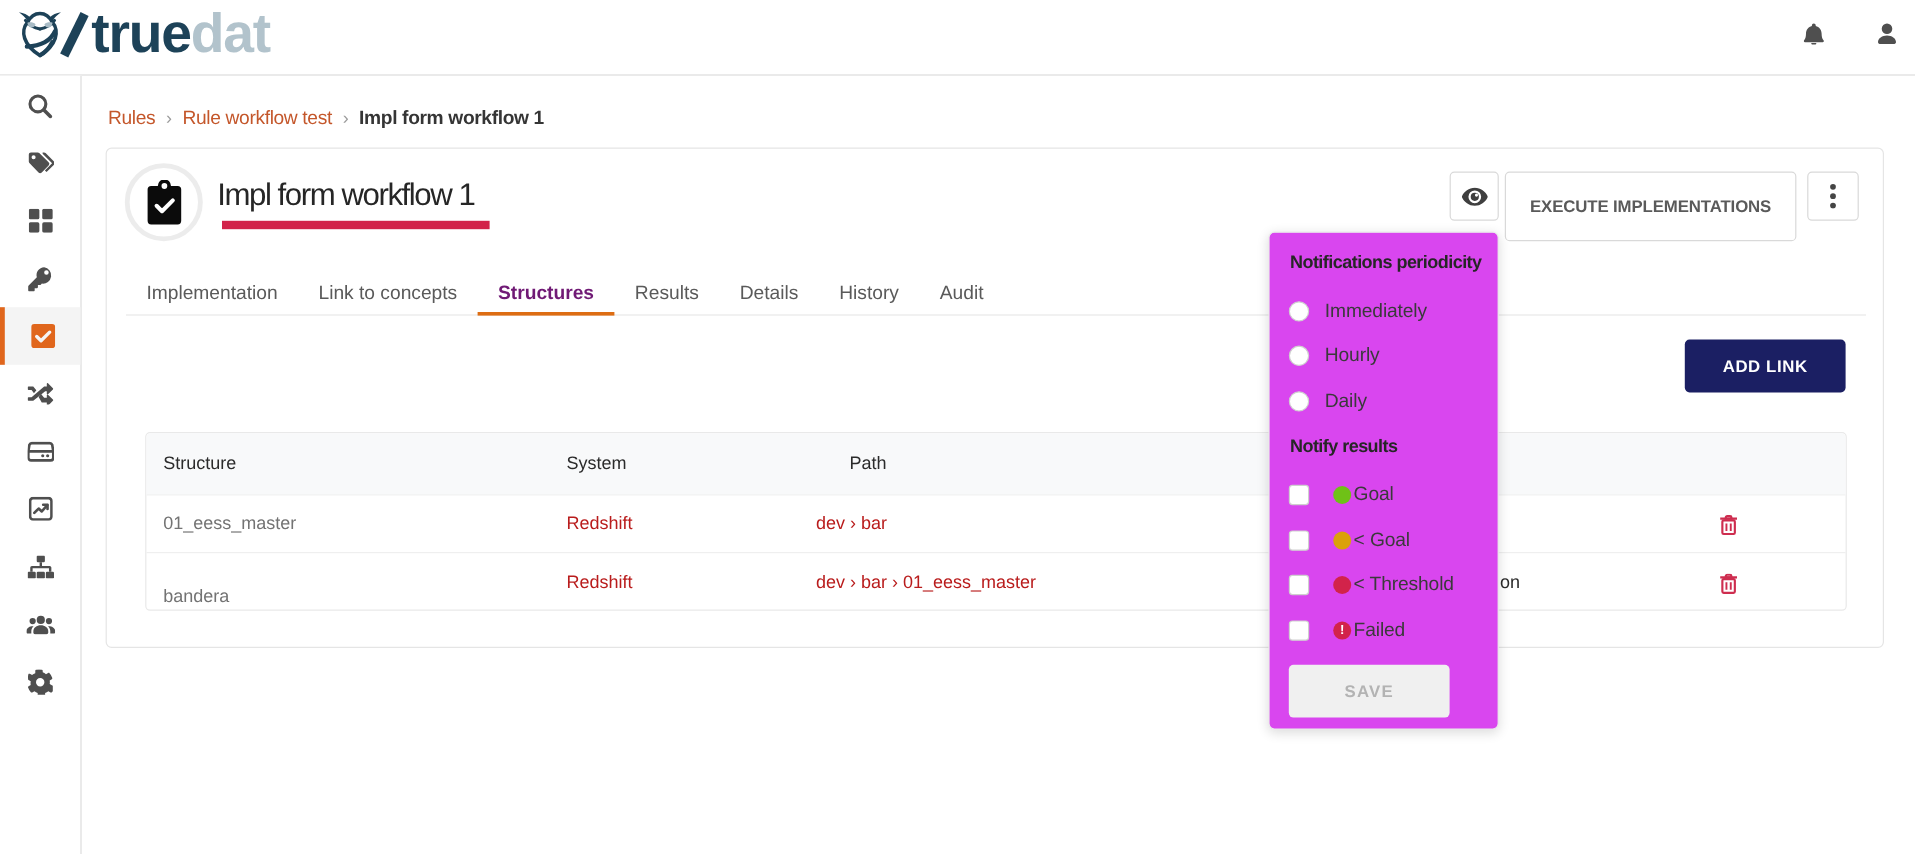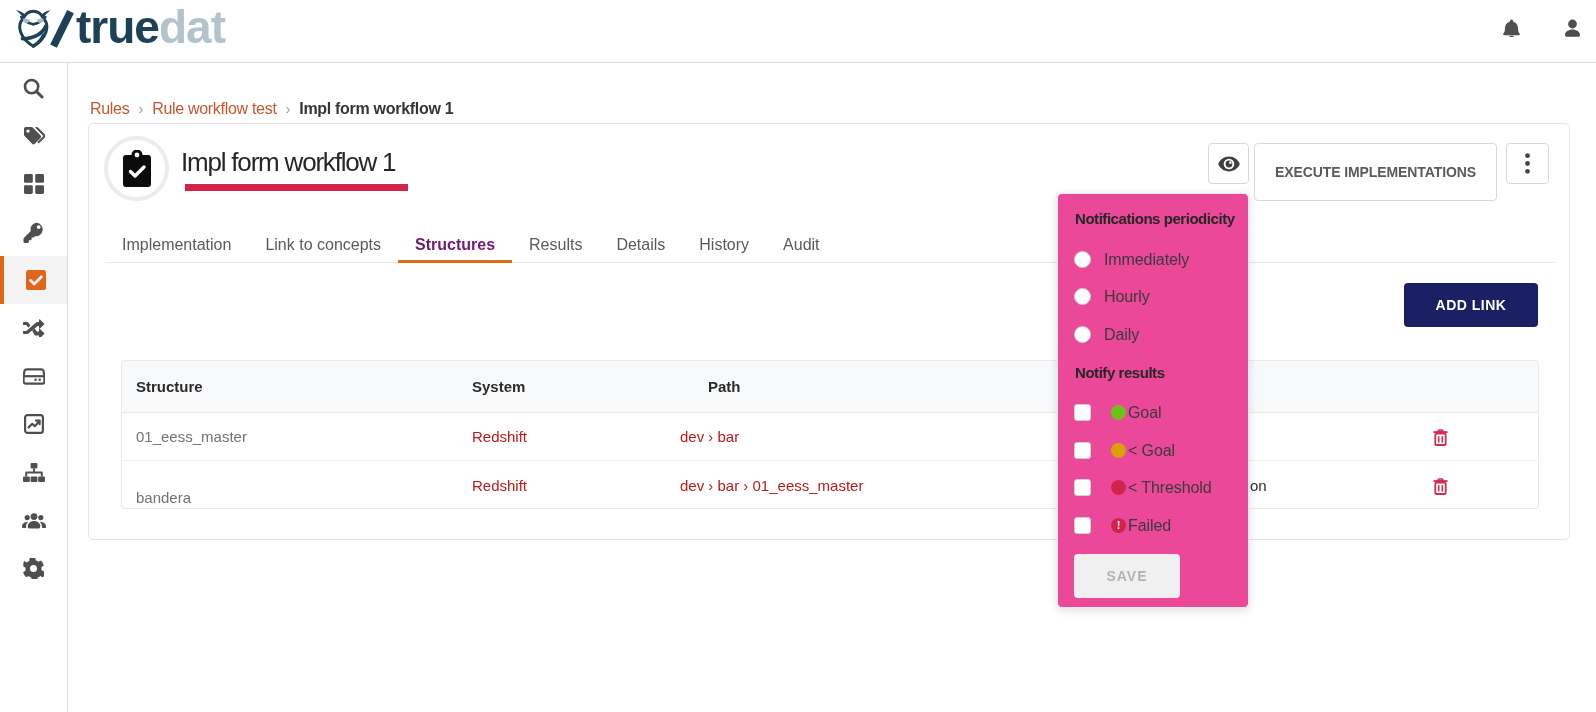--- a/index.html
+++ b/index.html
@@ -12,21 +12,21 @@
 .hicon { position:absolute; top:19px; color:#4f4f4f; }
 
 
 .sidebar { position:absolute; left:0; top:63px; width:68px; height:649px; background:#fff; border-right:1px solid #dcdcdc; }
 .snav { position:absolute; top:1px; left:0; width:67px; }
 .sitem { width:67px; height:48px; display:flex; align-items:center; justify-content:center; }
 .sitem svg { display:block; }
 .sitem.active { background:#f4f4f4; border-left:4px solid #e0661c; }
 
 
-.crumbs { position:absolute; left:90px; top:100px; font-size:16px; color:#c4572b; letter-spacing:-0.3px; }
+.crumbs { position:absolute; left:90px; top:90px; font-size:16px; color:#c4572b; letter-spacing:-0.3px; }
 .crumbs .sep { color:#9b9b9b; padding:0 9px; font-size:15px; }
 .crumbs .cur { color:#353535; font-weight:bold; }
 
 
 .card { position:absolute; left:88px; top:123px; width:1482px; height:417px; background:#fff; border:1px solid #e5e5e5; border-radius:5px; }
 .avatar { position:absolute; left:15px; top:12px; width:65px; height:65px; border:4px solid #ececec; border-radius:50%; display:flex; align-items:center; justify-content:center; }
 .title { position:absolute; left:92px; top:23px; font-size:26px; letter-spacing:-1.2px; color:#262626; font-weight:normal; }
 .redbar { position:absolute; left:96px; top:60px; width:223px; height:7px; background:#d2234a; }
 .btn-ico { position:absolute; top:19px; height:41px; background:#fff; border:1px solid #d9d9d9; border-radius:4px; display:flex; align-items:center; justify-content:center; }
 .btn-exec { position:absolute; left:1165px; top:19px; width:243px; height:58px; background:#fff; border:1px solid #d9d9d9; border-radius:4px; color:#5a5a5a; font-size:14px; font-weight:bold; letter-spacing:-0.1px; display:flex; align-items:center; justify-content:center; }
@@ -35,35 +35,35 @@
 .tabs { position:absolute; left:16px; top:104px; width:1450px; height:35px; border-bottom:1px solid #e8e8e8; white-space:nowrap; }
 .tab { display:inline-block; padding:0 17px; height:35px; line-height:33px; font-size:16px; color:#5a5a5a; letter-spacing:0px; }
 .tab.active { color:#701a75; font-weight:bold; border-bottom:3px solid #dd6d13; }
 
 
 .btn-add { position:absolute; left:1315px; top:159px; width:134px; height:44px; background:#1b1f63; border:none; border-radius:4px; color:#fff; font-size:14px; font-weight:bold; letter-spacing:0.5px; display:flex; align-items:center; justify-content:center; font-family:"Liberation Sans", sans-serif; }
 
 
 .tbl { position:absolute; left:32px; top:236px; width:1418px; height:149px; border:1px solid #e9e9e9; border-radius:4px; background:#fff; }
 .thead { position:absolute; left:0; top:0; width:100%; height:52px; background:#f8f9fa; border-bottom:1px solid #e9e9e9; border-radius:4px 4px 0 0; }
-.th { position:absolute; top:0; height:52px; line-height:52px; font-weight:bold; font-size:15px; color:#2b2b2b; }
+.th { position:absolute; top:0; height:52px; line-height:52px; font-weight:normal; font-size:15px; color:#2b2b2b; }
 .trow { position:absolute; left:0; width:100%; height:48px; }
 .td { position:absolute; top:0; height:48px; line-height:48px; font-size:15px; color:#b91c1c; }
 .td.link { color:#737373; }
 .r1 { top:52px; border-bottom:1px solid #efefef; }
 .r2 { top:101px; }
 
 
-.popup { position:absolute; left:1057px; top:193px; width:192px; height:415px; background:#ec4899; border:1px solid #ececec; border-radius:5px; box-shadow:0 2px 10px rgba(0,0,0,0.14); z-index:10; }
+.popup { position:absolute; left:1057px; top:193px; width:192px; height:415px; background:#d946ef; border:1px solid #ececec; border-radius:5px; box-shadow:0 2px 10px rgba(0,0,0,0.14); z-index:10; }
 .popup .ptitle { position:absolute; left:17px; font-size:15px; font-weight:bold; color:#262626; letter-spacing:-0.45px; }
 .radio { position:absolute; left:16px; width:17px; height:17px; border:1px solid #cfcfcf; border-radius:50%; background:#fff; }
 .chk { position:absolute; left:16px; width:17px; height:17px; border:1px solid #cfcfcf; border-radius:3px; background:#fff; }
 .plabel { position:absolute; font-size:16px; color:#3a3a3a; letter-spacing:-0.1px; }
 .dot { position:absolute; width:15px; height:15px; border-radius:50%; }
-.btn-save { position:absolute; left:16px; top:360px; width:106px; height:44px; background:#f0f0f0; border:none; border-radius:4px; color:#b3b3b3; font-size:14px; font-weight:bold; letter-spacing:1px; display:flex; align-items:center; justify-content:center; font-family:"Liberation Sans", sans-serif; }
+.btn-save { position:absolute; left:16px; top:360px; width:134px; height:44px; background:#f0f0f0; border:none; border-radius:4px; color:#b3b3b3; font-size:14px; font-weight:bold; letter-spacing:1px; display:flex; align-items:center; justify-content:center; font-family:"Liberation Sans", sans-serif; }
 
 .frag { position:absolute; left:1250px; top:477px; font-size:15px; color:#2b2b2b; z-index:5; }
 .trash { position:absolute; left:1311px; } 
 </style>
 </head>
 <body>
 <div id="app">
 
   <div class="header">
     <div class="logo">

